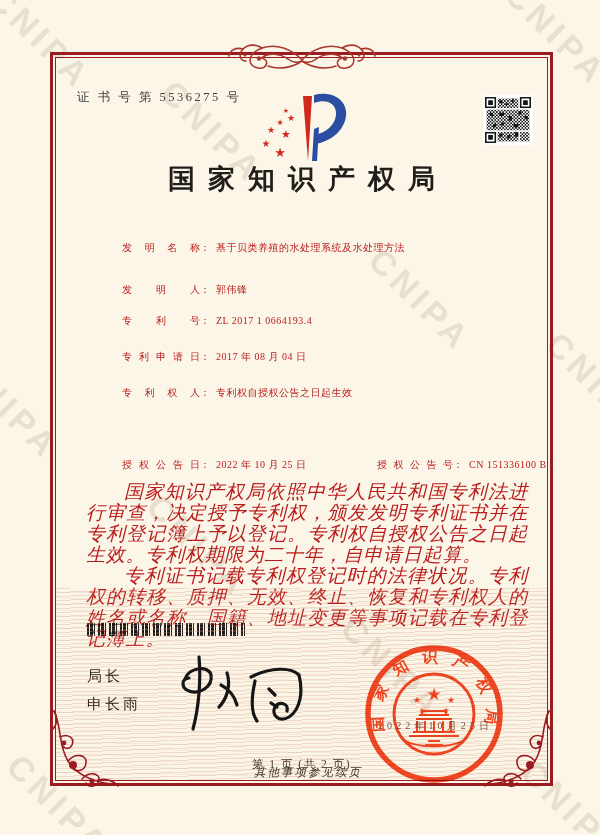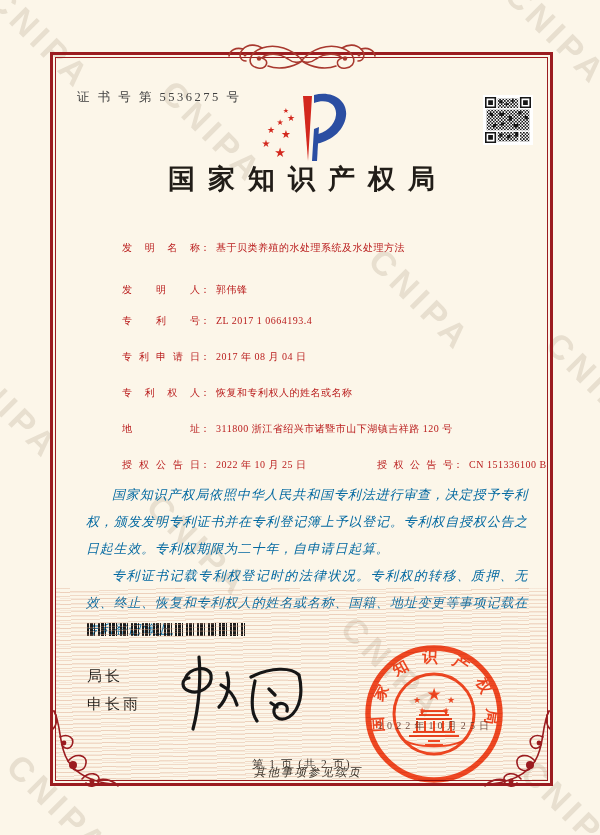--- a/index.html
+++ b/index.html
@@ -39,22 +39,22 @@
   .title{position:absolute;left:0;top:106px;width:100%;text-align:center;
          font-size:27px;font-weight:bold;letter-spacing:13px;text-indent:13px;color:#211d18;}
 
   .row{position:absolute;left:33px;font-size:10px;white-space:nowrap;color:#b91c1c;margin-left:36px;}
   .flabel{display:inline-block;width:78px;text-align:justify;text-align-last:justify;
           text-justify:inter-character;vertical-align:bottom;}
   .fvalue{margin-left:6px;letter-spacing:0.5px;}
   .pair2{position:absolute;left:255px;top:0;white-space:nowrap;}
   .pair2 .flabel{width:76px;}
 
-  .paras{position:absolute;left:33px;top:426px;width:442px;font-size:13px;line-height:27px;
-         font-style:italic;letter-spacing:0.8px;color:#0369a1;text-align:justify;}
+  .paras{position:absolute;left:33px;top:426px;width:442px;font-size:19px;line-height:21px;
+         font-style:italic;letter-spacing:0.8px;color:#b91c1c;text-align:justify;}
   .paras p{margin:0;text-indent:2em;}
 
   .barcode{position:absolute;left:34px;top:568px;width:158px;height:13px;
         background:repeating-linear-gradient(90deg,
           #1a1a1a 0,#1a1a1a 1.6px, rgba(0,0,0,0) 1.6px,rgba(0,0,0,0) 3.2px,
           #1a1a1a 3.2px,#1a1a1a 5.8px, rgba(0,0,0,0) 5.8px,rgba(0,0,0,0) 7.4px,
           #1a1a1a 7.4px,#1a1a1a 8.4px, rgba(0,0,0,0) 8.4px,rgba(0,0,0,0) 11px);}
 
   .director-title{position:absolute;left:34px;top:612px;font-family:"Liberation Sans","DejaVu Sans",sans-serif;
         font-size:15px;letter-spacing:3px;color:#1d1a16;}
@@ -180,24 +180,21 @@
     <div class="row" style="top:228px">
       <span class="flabel">发明人</span><span>：</span><span class="fvalue">郭伟锋</span>
     </div>
     <div class="row" style="top:259px">
       <span class="flabel">专利号</span><span>：</span><span class="fvalue">ZL 2017 1 0664193.4</span>
     </div>
     <div class="row" style="top:295px">
       <span class="flabel">专利申请日</span><span>：</span><span class="fvalue">2017 年 08 月 04 日</span>
     </div>
     <div class="row" style="top:331px">
-      <span class="flabel">专利权人</span><span>：</span><span class="fvalue">恢复和专利权人的姓名或名称</span>
-    </div>
-    <div class="row" style="top:367px">
-      <span class="flabel">地址</span><span>：</span><span class="fvalue">311800 浙江省绍兴市诸暨市山下湖镇吉祥路 120 号</span>
+      <span class="flabel">专利权人</span><span>：</span><span class="fvalue">专利权自授权公告之日起生效</span>
     </div>
     <div class="row" style="top:403px">
       <span class="flabel">授权公告日</span><span>：</span><span class="fvalue">2022 年 10 月 25 日</span>
       <span class="pair2">
         <span class="flabel">授权公告号</span><span>：</span><span class="fvalue">CN 151336100 B</span>
       </span>
     </div>
 
     <div class="paras">
       <p>国家知识产权局依照中华人民共和国专利法进行审查，决定授予专利权，颁发发明专利证书并在专利登记簿上予以登记。专利权自授权公告之日起生效。专利权期限为二十年，自申请日起算。</p>

